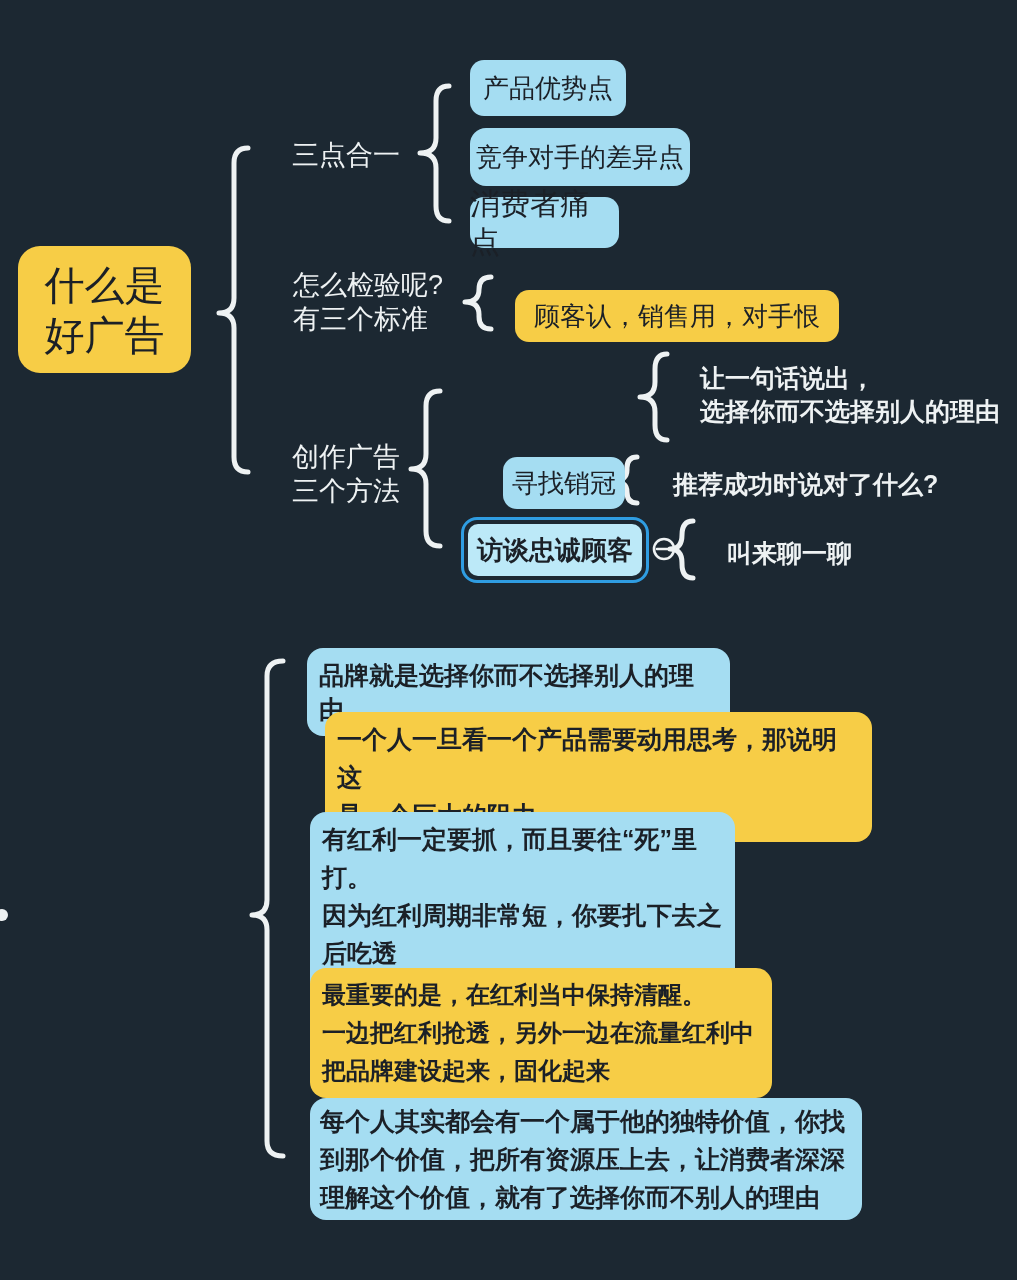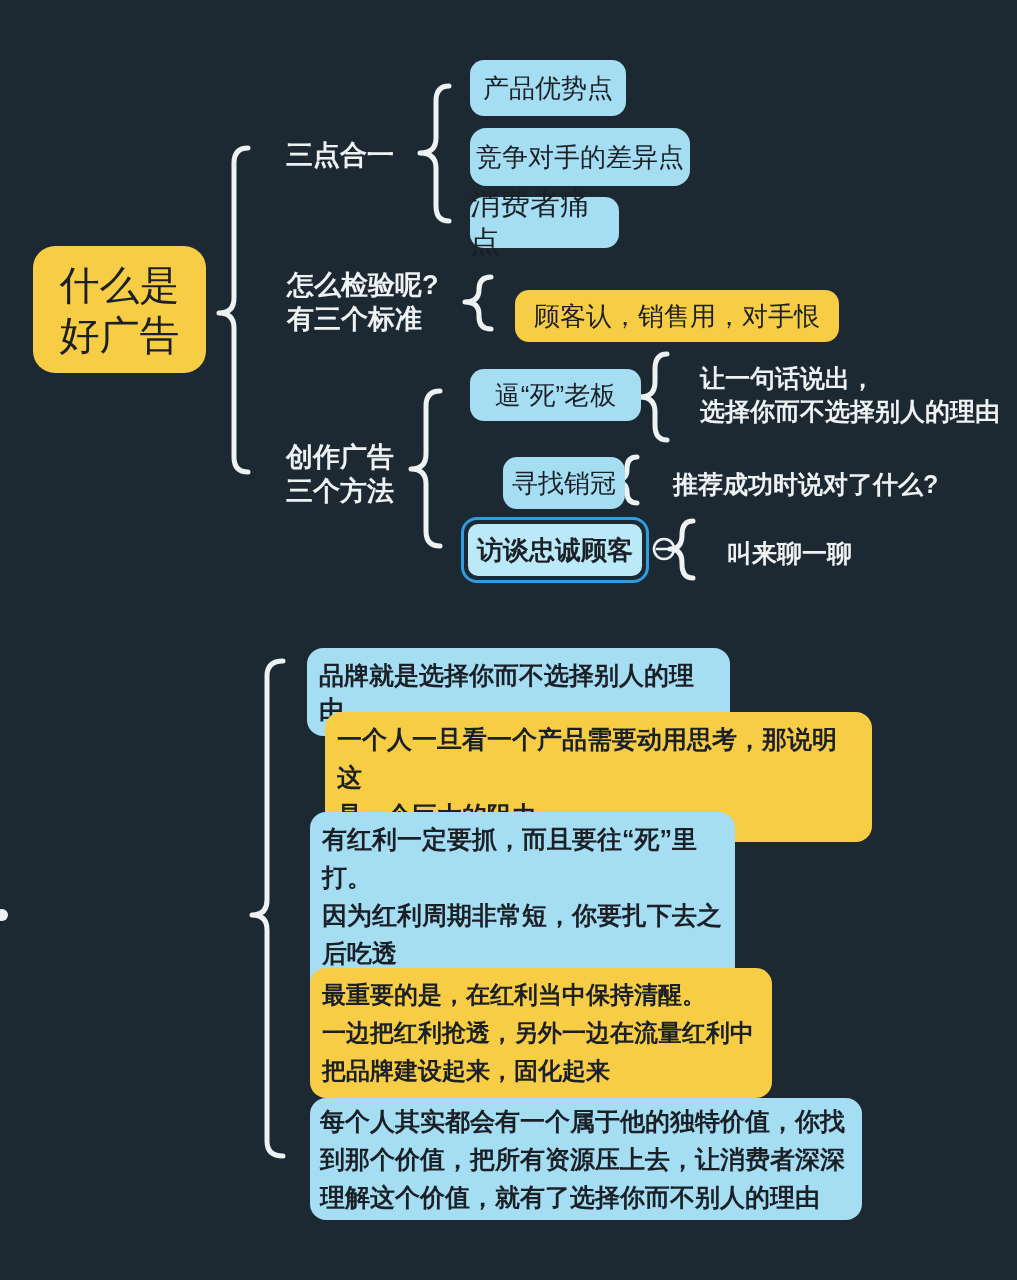--- a/index.html
+++ b/index.html
@@ -21,22 +21,22 @@
   .node{
     position:absolute;box-sizing:border-box;
     display:flex;align-items:center;justify-content:center;
     font-weight:400;color:var(--ink);white-space:pre-line;text-align:left;
     border-radius:14px;line-height:1.25;
   }
   .node-yellow{background:var(--yellow);}
   .node-blue{background:var(--blue);}
   .root-node{border-radius:22px;}
   .label{
-    position:absolute;color:var(--paper);font-weight:700;
-    font-size:27px;line-height:34px;white-space:pre-line;
+    position:absolute;color:var(--paper);font-weight:400;
+    font-size:27px;line-height:34px;white-space:pre-line;margin-left:6px;
   }
   .note{
     position:absolute;color:var(--paper);font-weight:700;
     font-size:25px;line-height:33px;white-space:pre-line;
   }
   .quote{
     position:absolute;box-sizing:border-box;border-radius:16px;
     font-weight:700;color:var(--ink);white-space:pre-line;
     font-size:25px;line-height:38px;padding:8px 12px;
   }
@@ -65,38 +65,37 @@
       <path d="M 637 457 Q 627 457 627 468 L 627 470 Q 627 481 612 481 Q 627 481 627 492 L 627 492 Q 627 503 637 503" fill="none" stroke="#eef2f3" stroke-width="5" stroke-linecap="round" stroke-linejoin="round"></path>
       <path d="M 693 521 Q 682 521 682 535 L 682 535 Q 682 549 670 549 Q 682 549 682 563 L 682 564 Q 682 578 693 578" fill="none" stroke="#eef2f3" stroke-width="5" stroke-linecap="round" stroke-linejoin="round"></path>
       <path d="M 283 661 Q 267 661 267 676 L 267 900 Q 267 915 252 915 Q 267 915 267 930 L 267 1141 Q 267 1156 283 1156" fill="none" stroke="#eef2f3" stroke-width="5" stroke-linecap="round" stroke-linejoin="round"></path>
       <g>
         <circle cx="664" cy="549" r="10" fill="none" stroke="#eef2f3" stroke-width="2.6"></circle>
         <line x1="657" y1="549" x2="671" y2="549" stroke="#eef2f3" stroke-width="2.6" stroke-linecap="round"></line>
       </g>
       <circle cx="2" cy="915" r="6" fill="#eef2f3"></circle>
     </svg>
 
-  <div class="node node-yellow root-node" style="left:33px;top:246px;width:173px;height:127px;font-size:40px;line-height:50px;">什么是
+  <div class="node node-yellow root-node" style="left:18px;top:246px;width:173px;height:127px;font-size:40px;line-height:50px;">什么是
 好广告</div>
 
   <div class="label" style="left:286px;top:138px;">三点合一</div>
 
   <div class="node node-blue" style="left:470px;top:60px;width:156px;height:56px;font-size:26px;">产品优势点</div>
   <div class="node node-blue" style="left:470px;top:128px;width:220px;height:58px;font-size:26px;border-radius:16px;">竞争对手的差异点</div>
   <div class="node node-blue" style="left:470px;top:197px;width:149px;height:51px;font-size:30px;">消费者痛点</div>
 
   <div class="label" style="left:287px;top:268px;">怎么检验呢?
 有三个标准</div>
 
   <div class="node node-yellow" style="left:515px;top:290px;width:324px;height:52px;font-size:26px;">顾客认，销售用，对手恨</div>
 
   <div class="label" style="left:286px;top:440px;">创作广告
 三个方法</div>
 
-  <div class="node node-blue" style="left:470px;top:369px;width:171px;height:52px;font-size:26px;">逼“死”老板</div>
   <div class="note" style="left:700px;top:362px;">让一句话说出，
 选择你而不选择别人的理由</div>
 
   <div class="node node-blue" style="left:470px;top:457px;width:122px;height:52px;font-size:26px;margin-left:33px;">寻找销冠</div>
   <div class="note" style="left:673px;top:468px;">推荐成功时说对了什么?</div>
 
   <div class="sel-outer" style="left:461px;top:517px;width:188px;height:66px;">
     <div class="sel-inner">访谈忠诚顾客</div>
   </div>
   <div class="note" style="left:727px;top:537px;">叫来聊一聊</div>

